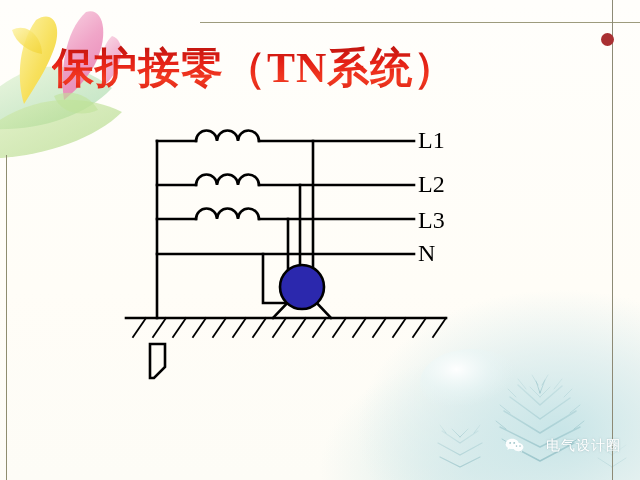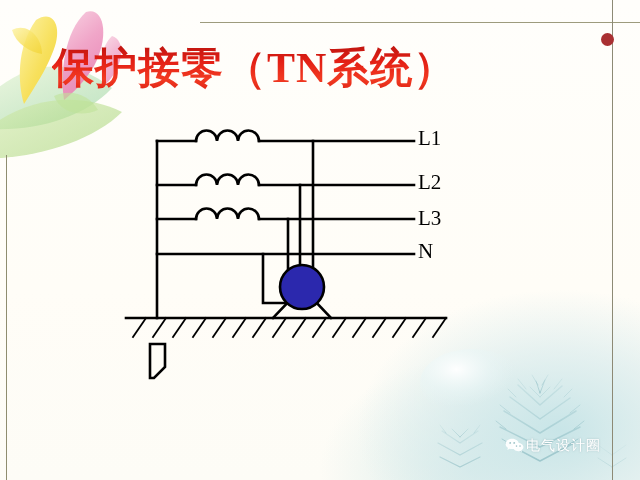--- a/index.html
+++ b/index.html
@@ -68,36 +68,36 @@
     -webkit-text-fill-color: transparent;
   }
 
   
   .diagram { position: absolute; left: 0; top: 0; width: 640px; height: 480px; }
 
   
   .phase-label {
     position: absolute;
     font-family: "Liberation Serif", serif;
-    font-size: 21px;
+    font-size: 24px;
     color: #000000;
     line-height: 1;
   }
   .lbl-l1 { left: 418px; top: 128px; }
   .lbl-l2 { left: 418px; top: 172px; }
   .lbl-l3 { left: 418px; top: 208px; }
   .lbl-n  { left: 418px; top: 241px; }
 
   
   .watermark {
     position: absolute;
     left: 505px; top: 437px;
     display: flex;
     align-items: center;
-    gap: 2px;
+    gap: 22px;
   }
   .wm-text {
     font-family: "DejaVu Sans", sans-serif;
     font-size: 14px;
     color: #ffffff;
     letter-spacing: 1px;
     text-shadow: 0 0 2px rgba(120,150,155,0.55);
     white-space: nowrap;
   }
 </style>

